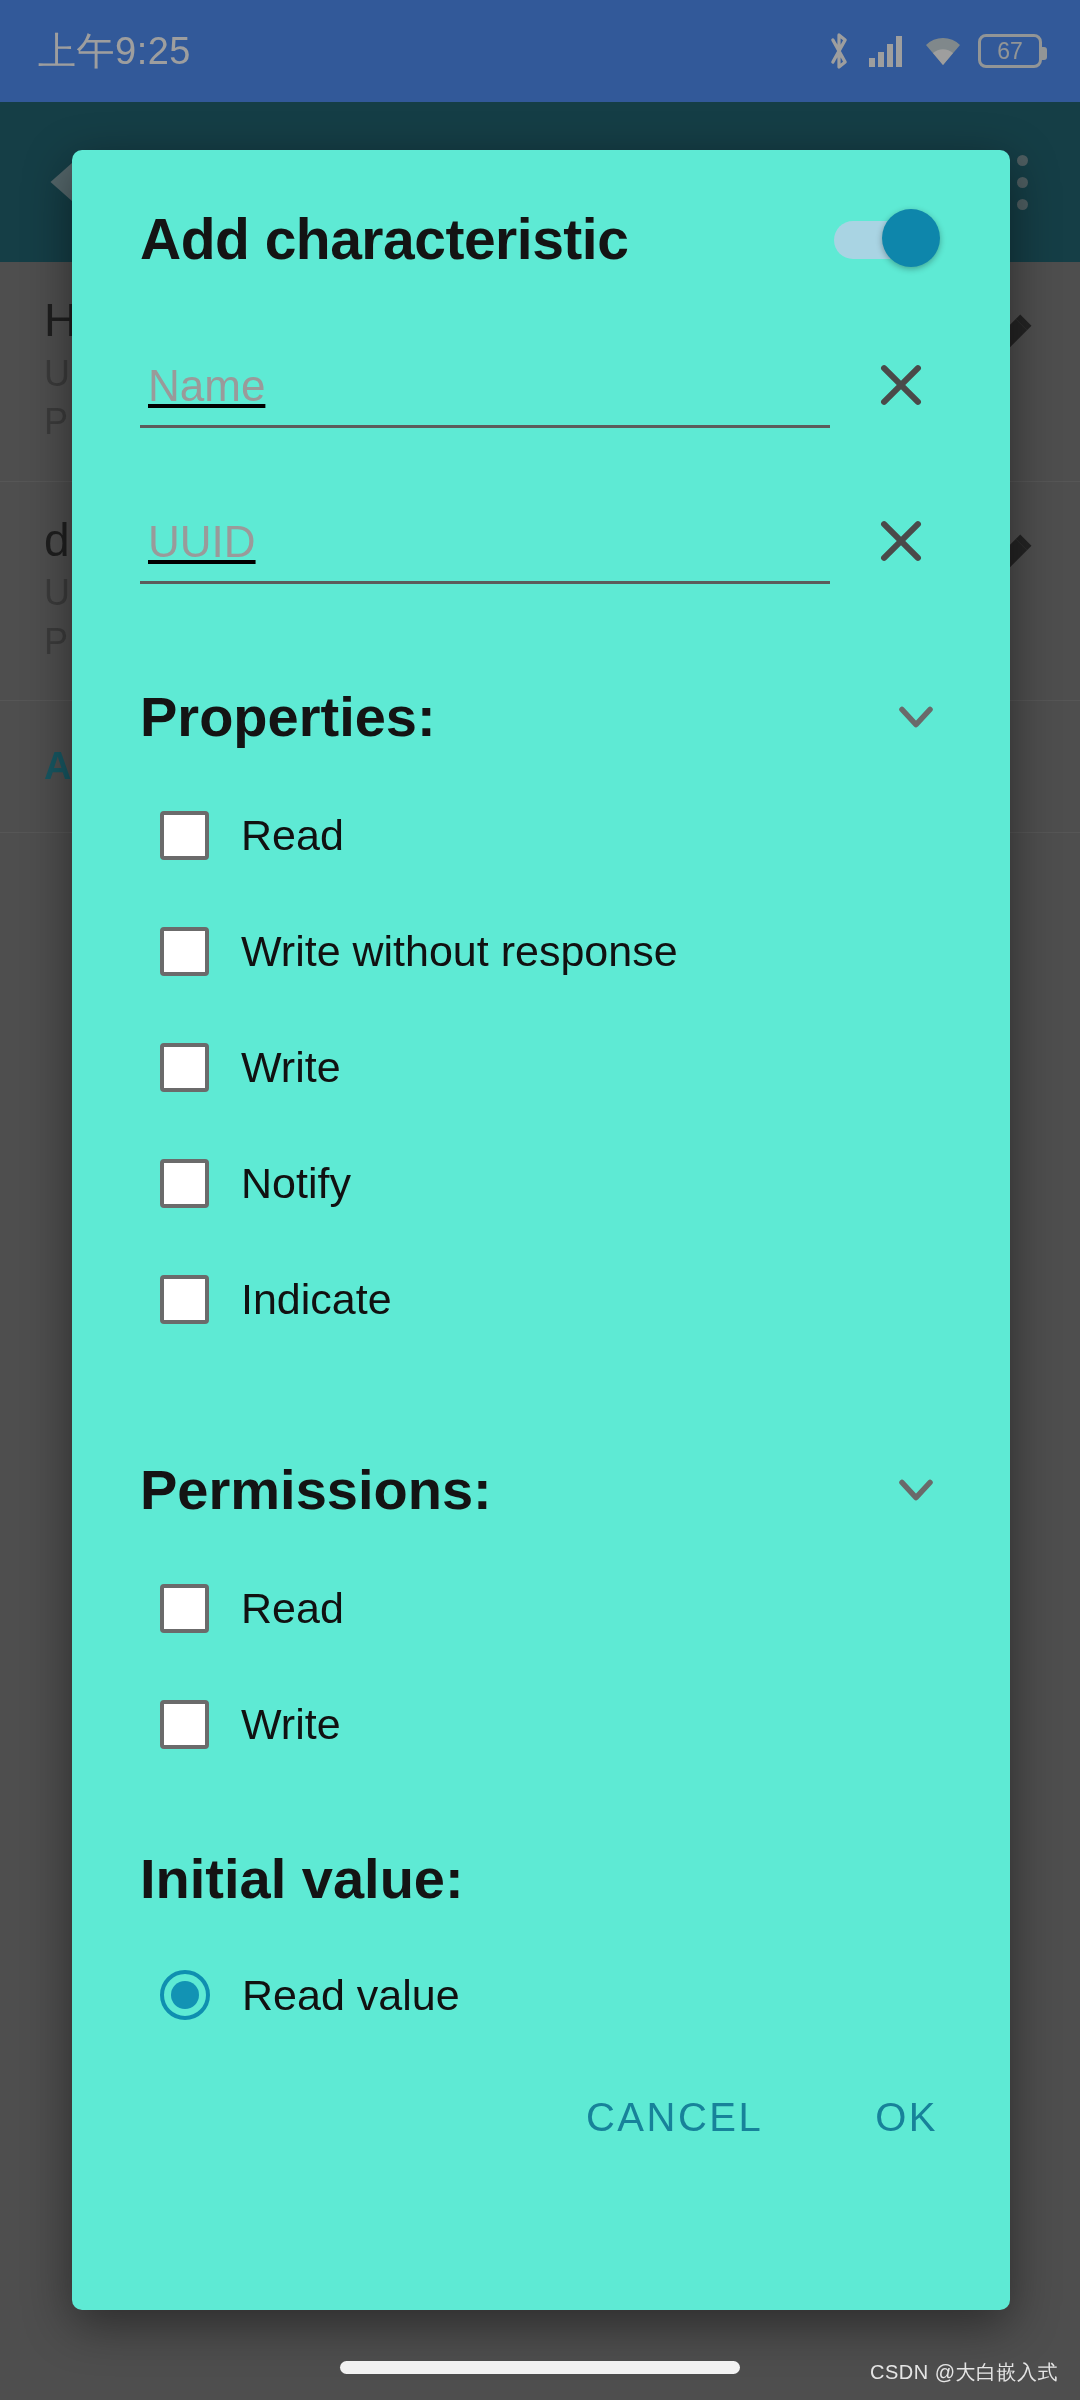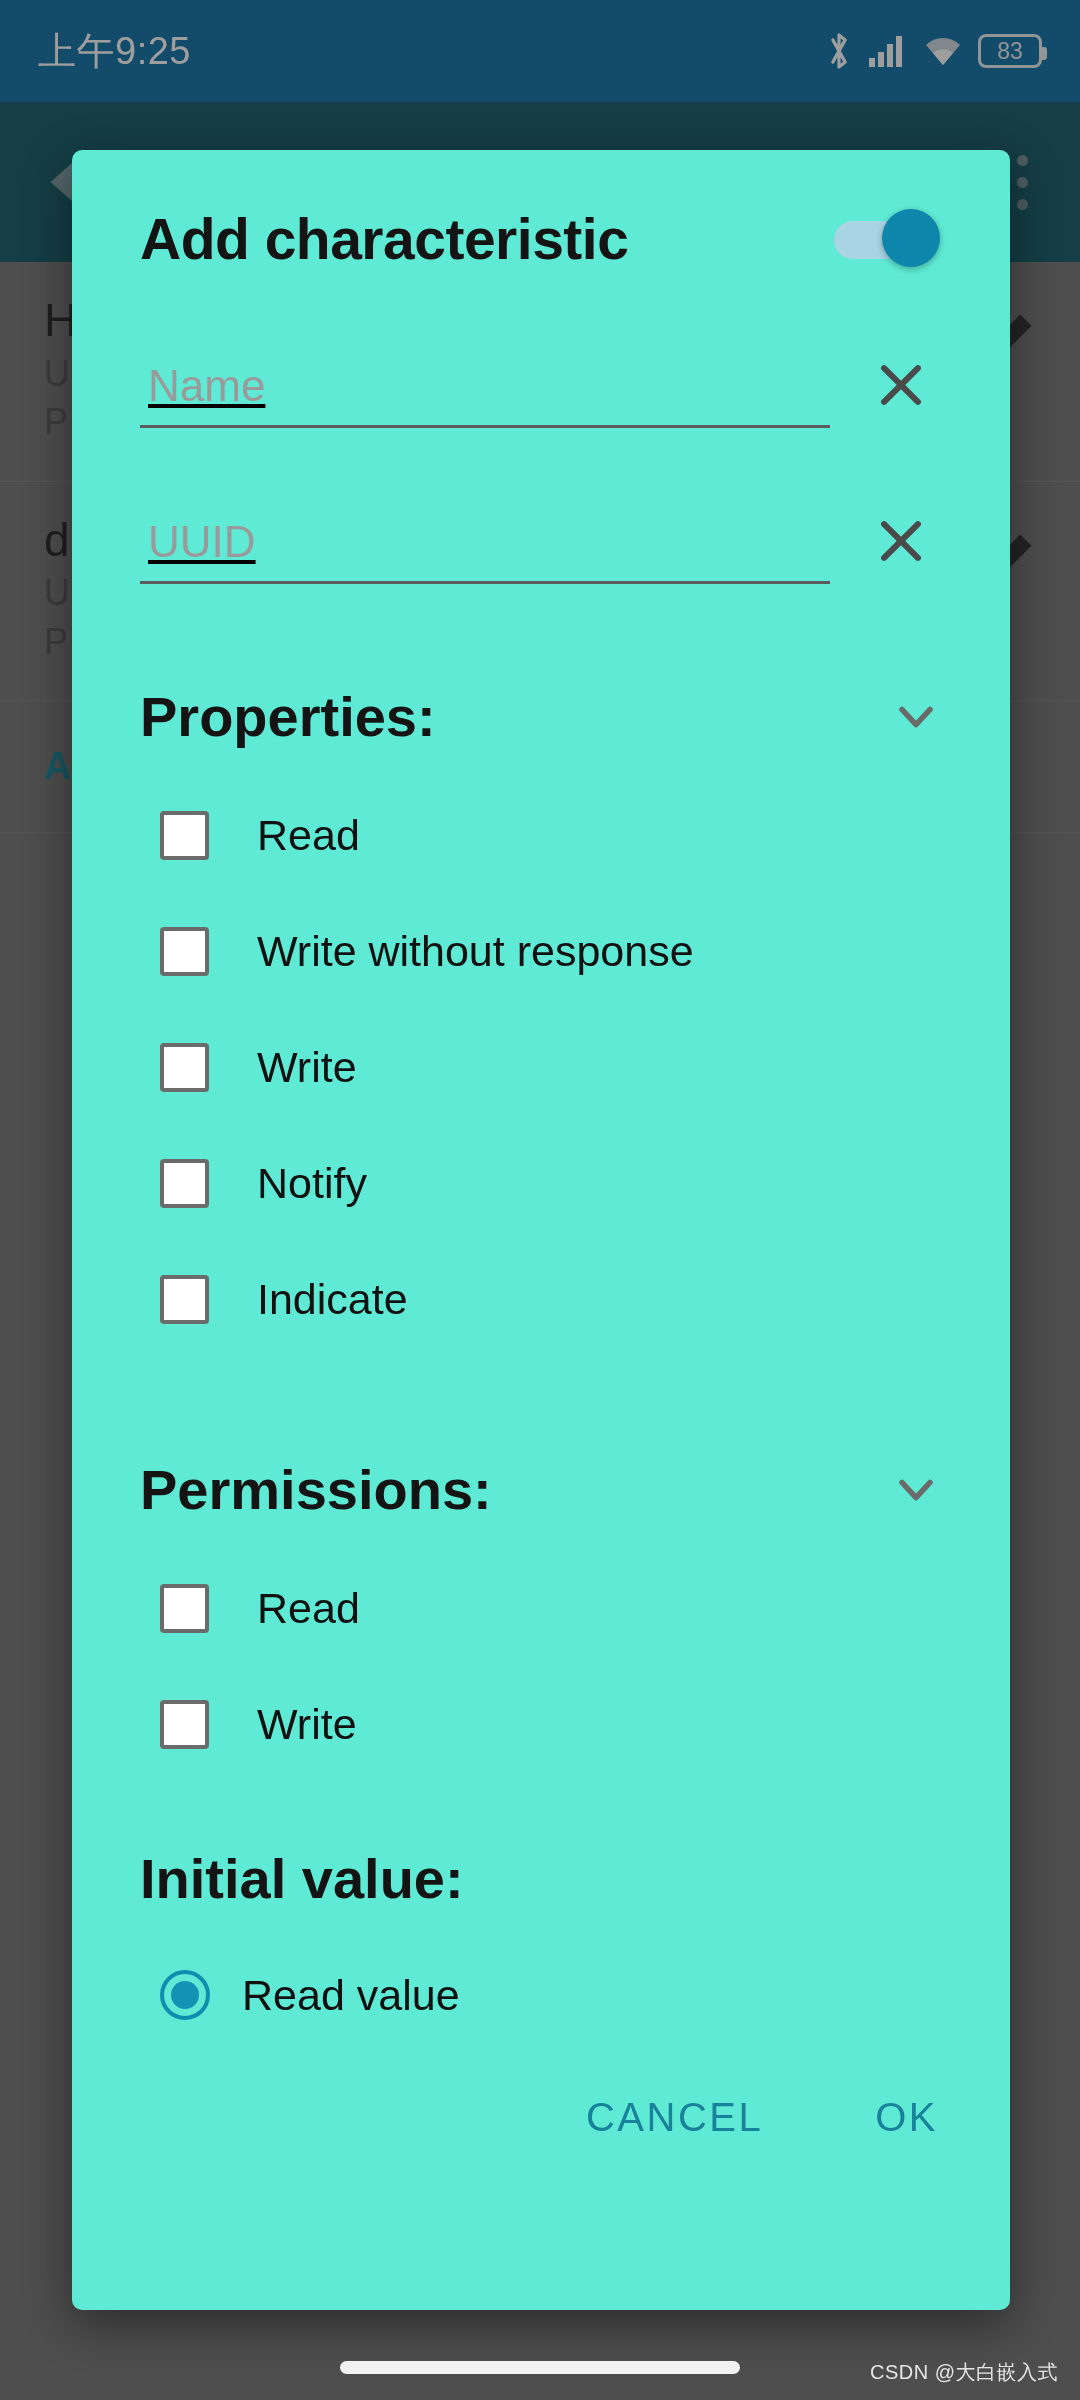--- a/index.html
+++ b/index.html
@@ -21,21 +21,21 @@
   
   #bg-app {
     position: absolute;
     inset: 0;
     background: #6e6e6e;
   }
   #status-bar {
     position: absolute;
     top: 0; left: 0;
     width: 1080px; height: 102px;
-    background: #0369a1;
+    background: #3b82f6;
     display: flex;
     align-items: center;
     justify-content: space-between;
     padding: 0 38px;
   }
   #status-clock {
     color: #ffffff;
     font-size: 38px;
     letter-spacing: 0.5px;
   }
@@ -235,21 +235,21 @@
   .checkbox {
     width: 49px; height: 49px;
     border: 4px solid #6b6b6b;
     border-radius: 4px;
     background: #fff;
     flex: none;
   }
   .check-label {
     font-size: 43px;
     color: #111;
-    margin-left: 48px;
+    margin-left: 32px;
     white-space: nowrap;
   }
 
   .radio-row {
     display: flex;
     align-items: center;
     height: 116px;
     padding-left: 20px;
     margin-top: 26px;
   }
@@ -331,21 +331,21 @@
           <rect x="1" y="24" width="6" height="9" fill="#ffffff"></rect>
           <rect x="10" y="18" width="6" height="15" fill="#ffffff"></rect>
           <rect x="19" y="10" width="6" height="23" fill="#ffffff"></rect>
           <rect x="28" y="2" width="6" height="31" fill="#ffffff"></rect>
         </svg>
         <svg class="sysicon" width="42" height="32" viewBox="0 0 42 32">
           <path d="M21 30 L4 10 A24 24 0 0 1 38 10 Z" fill="#c9d8dc"></path>
           <path d="M21 30 L11 18 A15 15 0 0 1 31 18 Z" fill="#ffffff"></path>
         </svg>
         <div class="battery-wrap">
-          <span class="battery-num">83</span>
+          <span class="battery-num">67</span>
         </div>
       </div>
     </div>
 
     <div id="app-bar">
       <svg id="back-arrow" viewBox="0 0 48 48">
         <path d="M30 8 L12 24 L30 40 Z" fill="#9eb3b8"></path>
         <rect x="28" y="20" width="14" height="7" fill="#9eb3b8"></rect>
       </svg>
       <div id="overflow-dots">

